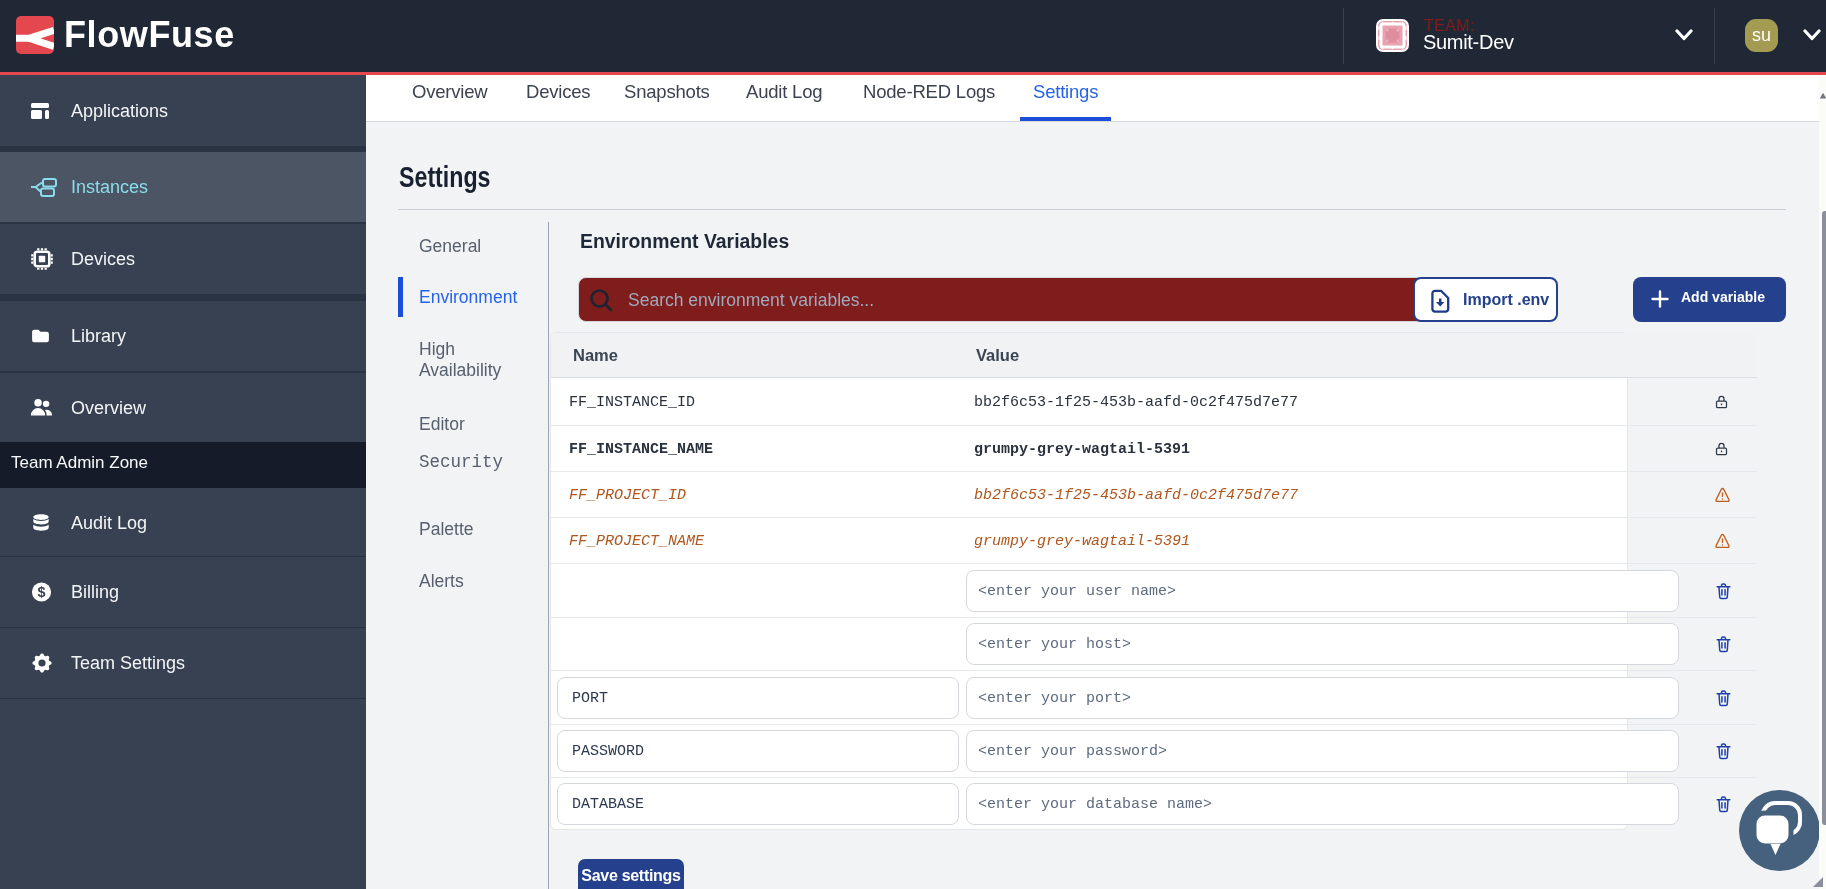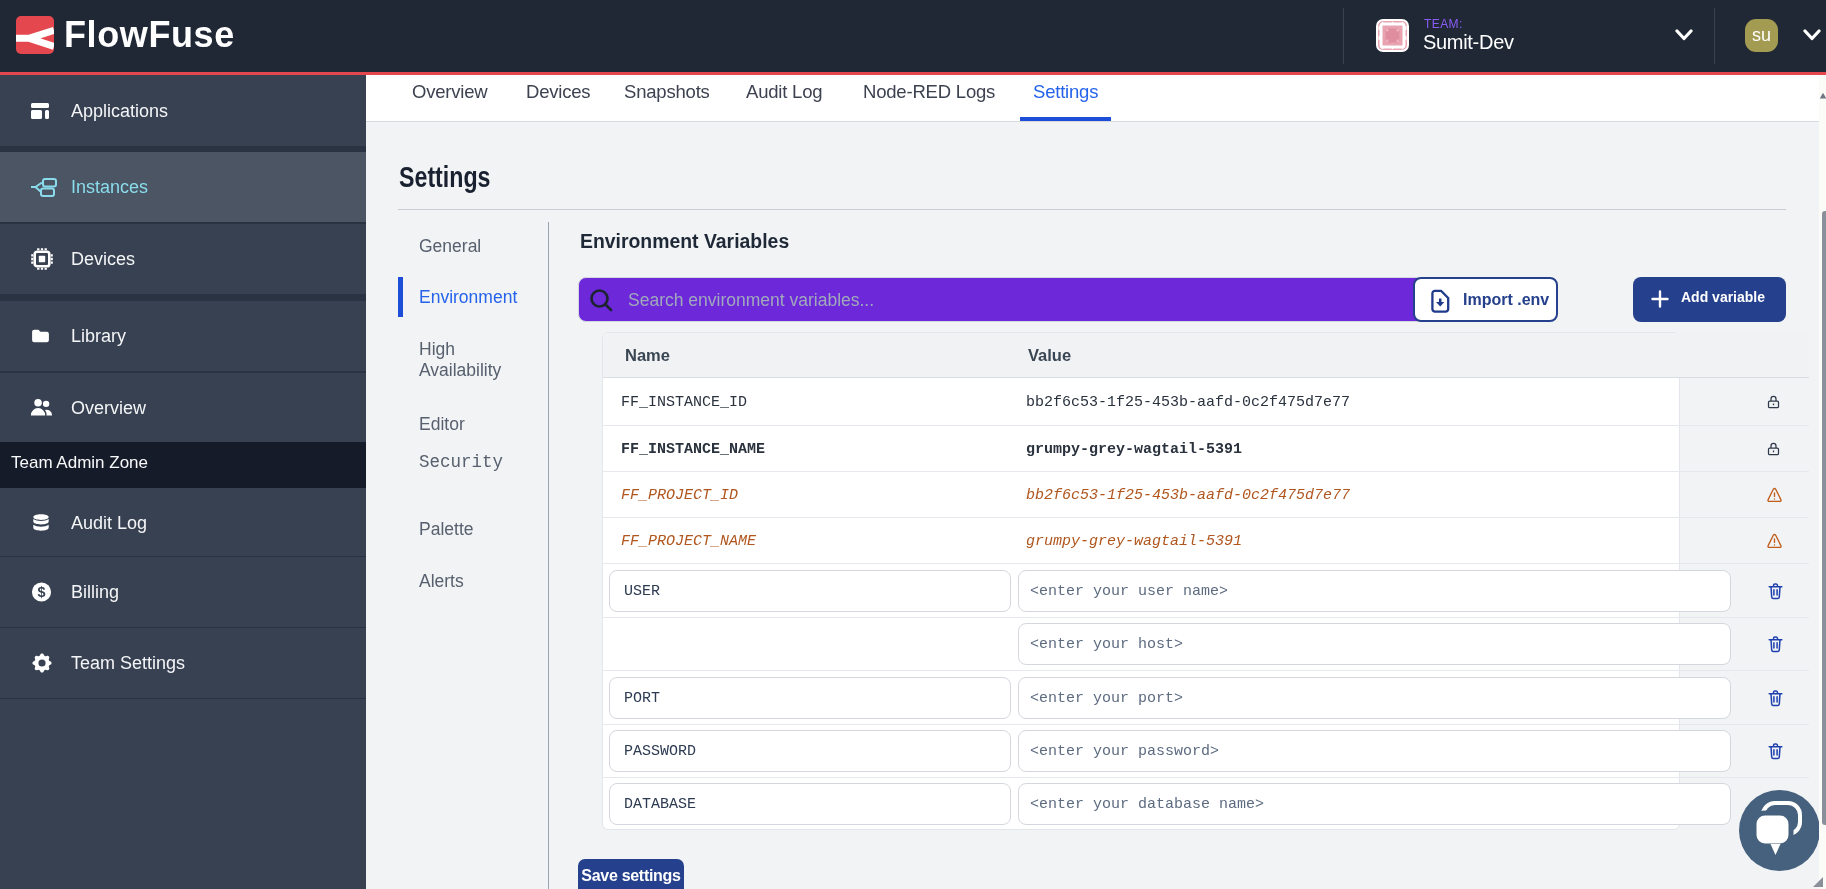--- a/index.html
+++ b/index.html
@@ -7,21 +7,21 @@
   body { position:relative; background:#f2f3f5; }
   .abs { position:absolute; }
 
   
   #header { position:absolute; left:0; top:0; width:1826px; height:72px; background:#202836; }
   #redline { position:absolute; left:0; top:72px; width:1826px; height:3px; background:#e4484e; }
   #logo { position:absolute; left:16px; top:16px; }
   #logotext { position:absolute; left:64px; top:14px; color:#fff; font-size:36px; font-weight:700; letter-spacing:0.6px; }
   .hdiv { position:absolute; top:8px; width:1px; height:56px; background:#39414d; }
   #teamav { position:absolute; left:1376px; top:19px; }
-  #teamlbl { position:absolute; left:1424px; top:17px; color:#8b5cf6; font-size:12px; letter-spacing:0.4px; }
+  #teamlbl { position:absolute; left:1424px; top:17px; color:#7f1d1d; font-size:16px; letter-spacing:0.4px; }
   #teamname { position:absolute; left:1423px; top:31px; color:#fff; font-size:20px; letter-spacing:-0.3px; }
   .chev { position:absolute; }
   #suav { position:absolute; left:1745px; top:19px; width:33px; height:33px; border-radius:11px; background:#a39b51; color:#fff; font-size:18px; text-align:center; line-height:32px; }
 
   
   #sidebar { position:absolute; left:0; top:75px; width:366px; height:814px; background:#374151; }
   .sitem { position:absolute; left:0; width:366px; height:70px; background:#374151; }
   .sitem .lbl { position:absolute; left:71px; top:50%; transform:translateY(-50%); color:#f4f5f7; font-size:18px; }
   .sitem svg { position:absolute; left:30px; top:50%; transform:translateY(-50%); }
   .ssep { position:absolute; left:0; width:366px; background:#2a3342; }
@@ -36,29 +36,29 @@
   
   #h1 { position:absolute; left:399px; top:161px; font-size:29px; font-weight:700; color:#192130; transform:scaleX(0.8); transform-origin:0 0; }
   #hr1 { position:absolute; left:398px; top:209px; width:1388px; height:1px; background:#c9cdd4; }
   .snav { position:absolute; left:419px; font-size:17.5px; color:#57606e; }
   #envbar { position:absolute; left:398px; top:277px; width:5px; height:40px; background:#1d4ed8; }
   #vline { position:absolute; left:548px; top:222px; width:1px; height:667px; background:#9aa5b1; }
 
   #evh { position:absolute; left:580px; top:230px; font-size:20px; font-weight:700; color:#1f2836; transform:scaleX(0.97); transform-origin:0 0; }
 
   
-  #search { position:absolute; left:578px; top:277px; width:888px; height:45px; background:#6d28d9; border:1px solid #d3d8de; border-radius:8px; }
+  #search { position:absolute; left:578px; top:277px; width:888px; height:45px; background:#7f1d1d; border:1px solid #d3d8de; border-radius:8px; }
   #search .ph { position:absolute; left:49px; top:12px; font-size:17.5px; color:#a0a9bb; }
   #btnImport { position:absolute; left:1413px; top:277px; width:145px; height:45px; background:#fff; border:2px solid #25408c; border-radius:8px; color:#25408c; font-size:17px; font-weight:700; }
   #btnImport span { position:absolute; left:48px; top:12px; white-space:nowrap; font-size:16px; }
   #btnAdd { position:absolute; left:1633px; top:277px; width:153px; height:45px; background:#25408c; border-radius:8px; color:#fff; font-size:17px; font-weight:700; }
   #btnAdd span { position:absolute; left:48px; top:12px; white-space:nowrap; font-size:14px; }
 
   
-  #tbl { position:absolute; left:602px; top:332px; width:1078px; height:498px; background:#fff; border:1px solid #e3e6ea; border-radius:6px; }
+  #tbl { position:absolute; left:550px; top:332px; width:1078px; height:498px; background:#fff; border:1px solid #e3e6ea; border-radius:6px; }
   #thead { position:absolute; left:0; top:0; width:1206px; height:45px; background:#f1f2f4; border-bottom:1px solid #dadee3; border-radius:6px 6px 0 0; }
   #thead .c1 { position:absolute; left:22px; top:13px; font-size:16.5px; font-weight:700; color:#3a4654; }
   #thead .c2 { position:absolute; left:425px; top:13px; font-size:16.5px; font-weight:700; color:#3a4654; }
   .trow { position:absolute; left:0; width:1206px; border-bottom:1px solid #e5e8ec; }
   .mono { font-family:"Liberation Mono", monospace; font-size:15px; color:#2a323e; }
   .nm { position:absolute; left:18px; top:50%; transform:translateY(-50%); }
   .vl { position:absolute; left:423px; top:50%; transform:translateY(-50%); }
   .warnrow .nm, .warnrow .vl { color:#b0561e; font-style:italic; }
   .rico { position:absolute; left:1163px; top:50%; transform:translateY(-50%); }
   .ninput { position:absolute; left:6px; top:50%; transform:translateY(-50%); width:402px; height:42px; border:1px solid #d4d8de; border-radius:8px; background:#fff; }
@@ -249,23 +249,20 @@
   </div>
   <div class="trow warnrow" style="top:185px; height:46px;">
     <span class="mono nm">FF_PROJECT_NAME</span>
     <span class="mono vl">grumpy-grey-wagtail-5391</span>
     <svg class="rico" width="17" height="16" viewBox="0 0 24 22" fill="none" stroke="#c05e1c" stroke-width="1.9" stroke-linecap="round" stroke-linejoin="round">
         <path d="M10.5 2.6 a1.8 1.8 0 013 0 L21 17.5 a1.7 1.7 0 01-1.5 2.6 H4.5 A1.7 1.7 0 013 17.5 z"></path>
         <path d="M12 8 v5 M12 16.4 v0.2"></path>
       </svg>
   </div>
   <div class="trow" style="top:231px; height:54px;">
-    <div class="ninput">
-        <span>USER</span>
-      </div>
     <div class="vinput">
         <span>&lt;enter your user name&gt;</span>
       </div>
     <svg class="rico" width="19" height="20" viewBox="0 0 24 24" fill="none" stroke="#1e40af" stroke-width="1.9" stroke-linecap="round">
         <path d="M4 6.5 h16 M9.5 6.5 V5 a1.8 1.8 0 011.8-1.8 h1.4 A1.8 1.8 0 0114.5 5 v1.5 M6.3 6.5 l.9 13 a2 2 0 002 1.9 h5.6 a2 2 0 002-1.9 l.9-13 M10 10.5 v6.5 M14 10.5 v6.5"></path>
       </svg>
   </div>
   <div class="trow" style="top:285px; height:53px;">
     <div class="vinput">
         <span>&lt;enter your host&gt;</span>

